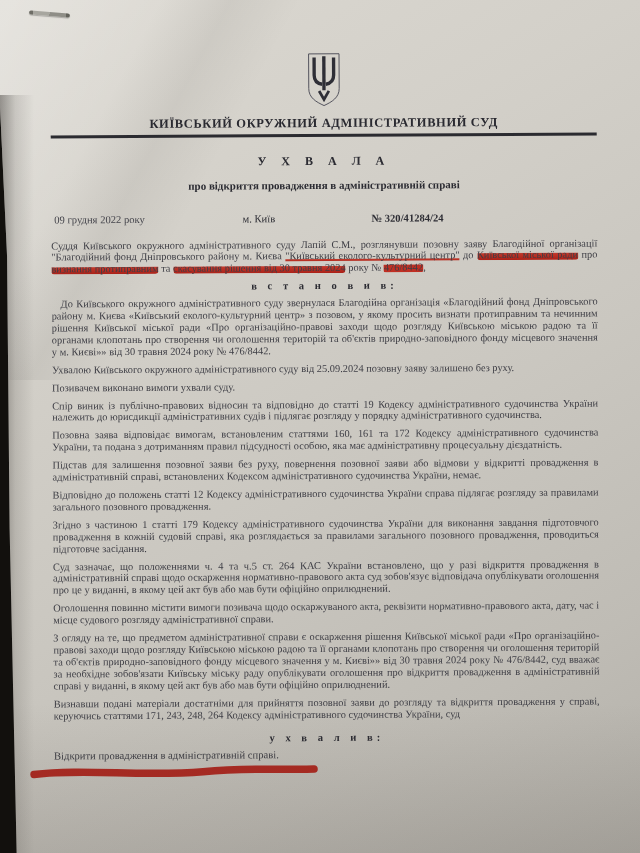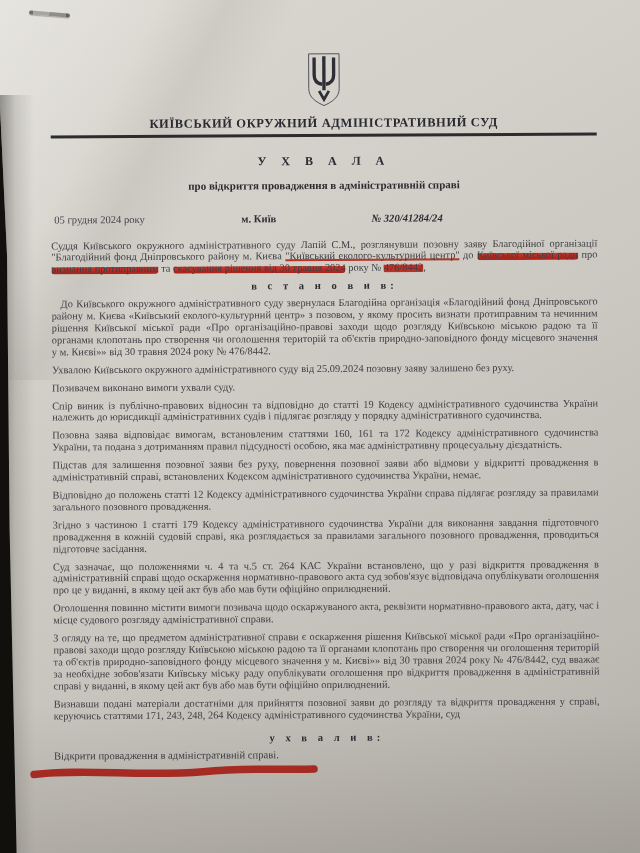--- a/index.html
+++ b/index.html
@@ -47,22 +47,22 @@
     font-size:12.5px;letter-spacing:.6px;color:#2a2a31;
   }
   .rule{margin-top:3px;height:2.5px;background:#2b2b30;}
   .title{
     margin-top:17px;text-align:center;font-weight:bold;
     font-size:12px;letter-spacing:6px;color:#2c2c33;
   }
   .subtitle{margin-top:10px;text-align:center;font-weight:bold;font-size:11px;color:#2c2c33;}
   .meta{margin-top:22px;font-size:10.6px;white-space:nowrap;color:#45454c;}
   .meta .date{display:inline-block;width:152px;padding-left:3px;}
-  .meta .city{display:inline-block;width:100px;text-align:center;font-weight:bold;color:#2d2d34;}
-  .meta .case{display:inline-block;margin-left:60px;font-weight:bold;color:#2d2d34;font-style:italic;}
+  .meta .city{display:inline-block;width:100px;text-align:center;font-weight:normal;color:#2d2d34;}
+  .meta .case{display:inline-block;margin-left:60px;font-weight:bold;color:#2d2d34;}
 
   .para{
     margin:0 0 6px 0;font-size:10.4px;line-height:11.9px;
     text-align:justify;color:#3e3e45;
   }
   .intro{margin-top:15px;}
   .ind{text-indent:9px;}
   .sec-heading{
     margin:6px 0;text-align:center;font-weight:bold;
     font-size:10.6px;letter-spacing:4px;color:#2c2c33;
@@ -110,21 +110,21 @@
           <path d="M22 64 L30 78 L38 64" stroke="#2e2e36" stroke-width="4.5" fill="none"></path>
         </svg>
       </div>
 
       <div class="court">КИЇВСЬКИЙ ОКРУЖНИЙ АДМІНІСТРАТИВНИЙ СУД</div>
       <div class="rule"></div>
       <div class="title">У Х В А Л А</div>
       <div class="subtitle">про відкриття провадження в адміністративній справі</div>
 
       <div class="meta">
-        <span class="date">05 грудня 2024 року</span>
+        <span class="date">09 грудня 2022 року</span>
         <span class="city">м. Київ</span>
         <span class="case">№ 320/41284/24</span>
       </div>
 
       <p class="para intro"><span>Суддя Київського окружного адміністративного суду Лапій С.М., розглянувши позовну заяву  Благодійної організації "Благодійний фонд Дніпровського району м. Києва </span><span class="mk-thin">"Київський еколого-культурний центр"</span><span> до </span><span class="mk-thick">Київської міської ради</span><span> про </span><span class="mk-thick">визнання протиправним</span><span> та </span><span class="mk-thick">скасування рішення від 30 травня 2024</span><span> року № </span><span class="mk-strike">476/8442</span><span>,</span></p>
 
       <div class="sec-heading">в с т а н о в и в:</div>
 
       <p class="para ind">До Київського окружного адміністративного суду звернулася Благодійна організація «Благодійний фонд Дніпровського району м. Києва «Київський еколого-культурний центр»  з позовом, у якому просить визнати протиправним та нечинним рішення Київської міської ради «Про організаційно-правові заходи щодо розгляду Київською міською радою та її органами клопотань про створення чи оголошення територій та об'єктів природно-заповідного фонду місцевого значення у м. Києві»» від 30 травня 2024 року № 476/8442.</p>
       <p class="para">Ухвалою Київського окружного адміністративного суду від 25.09.2024 позовну заяву залишено без руху.</p>

